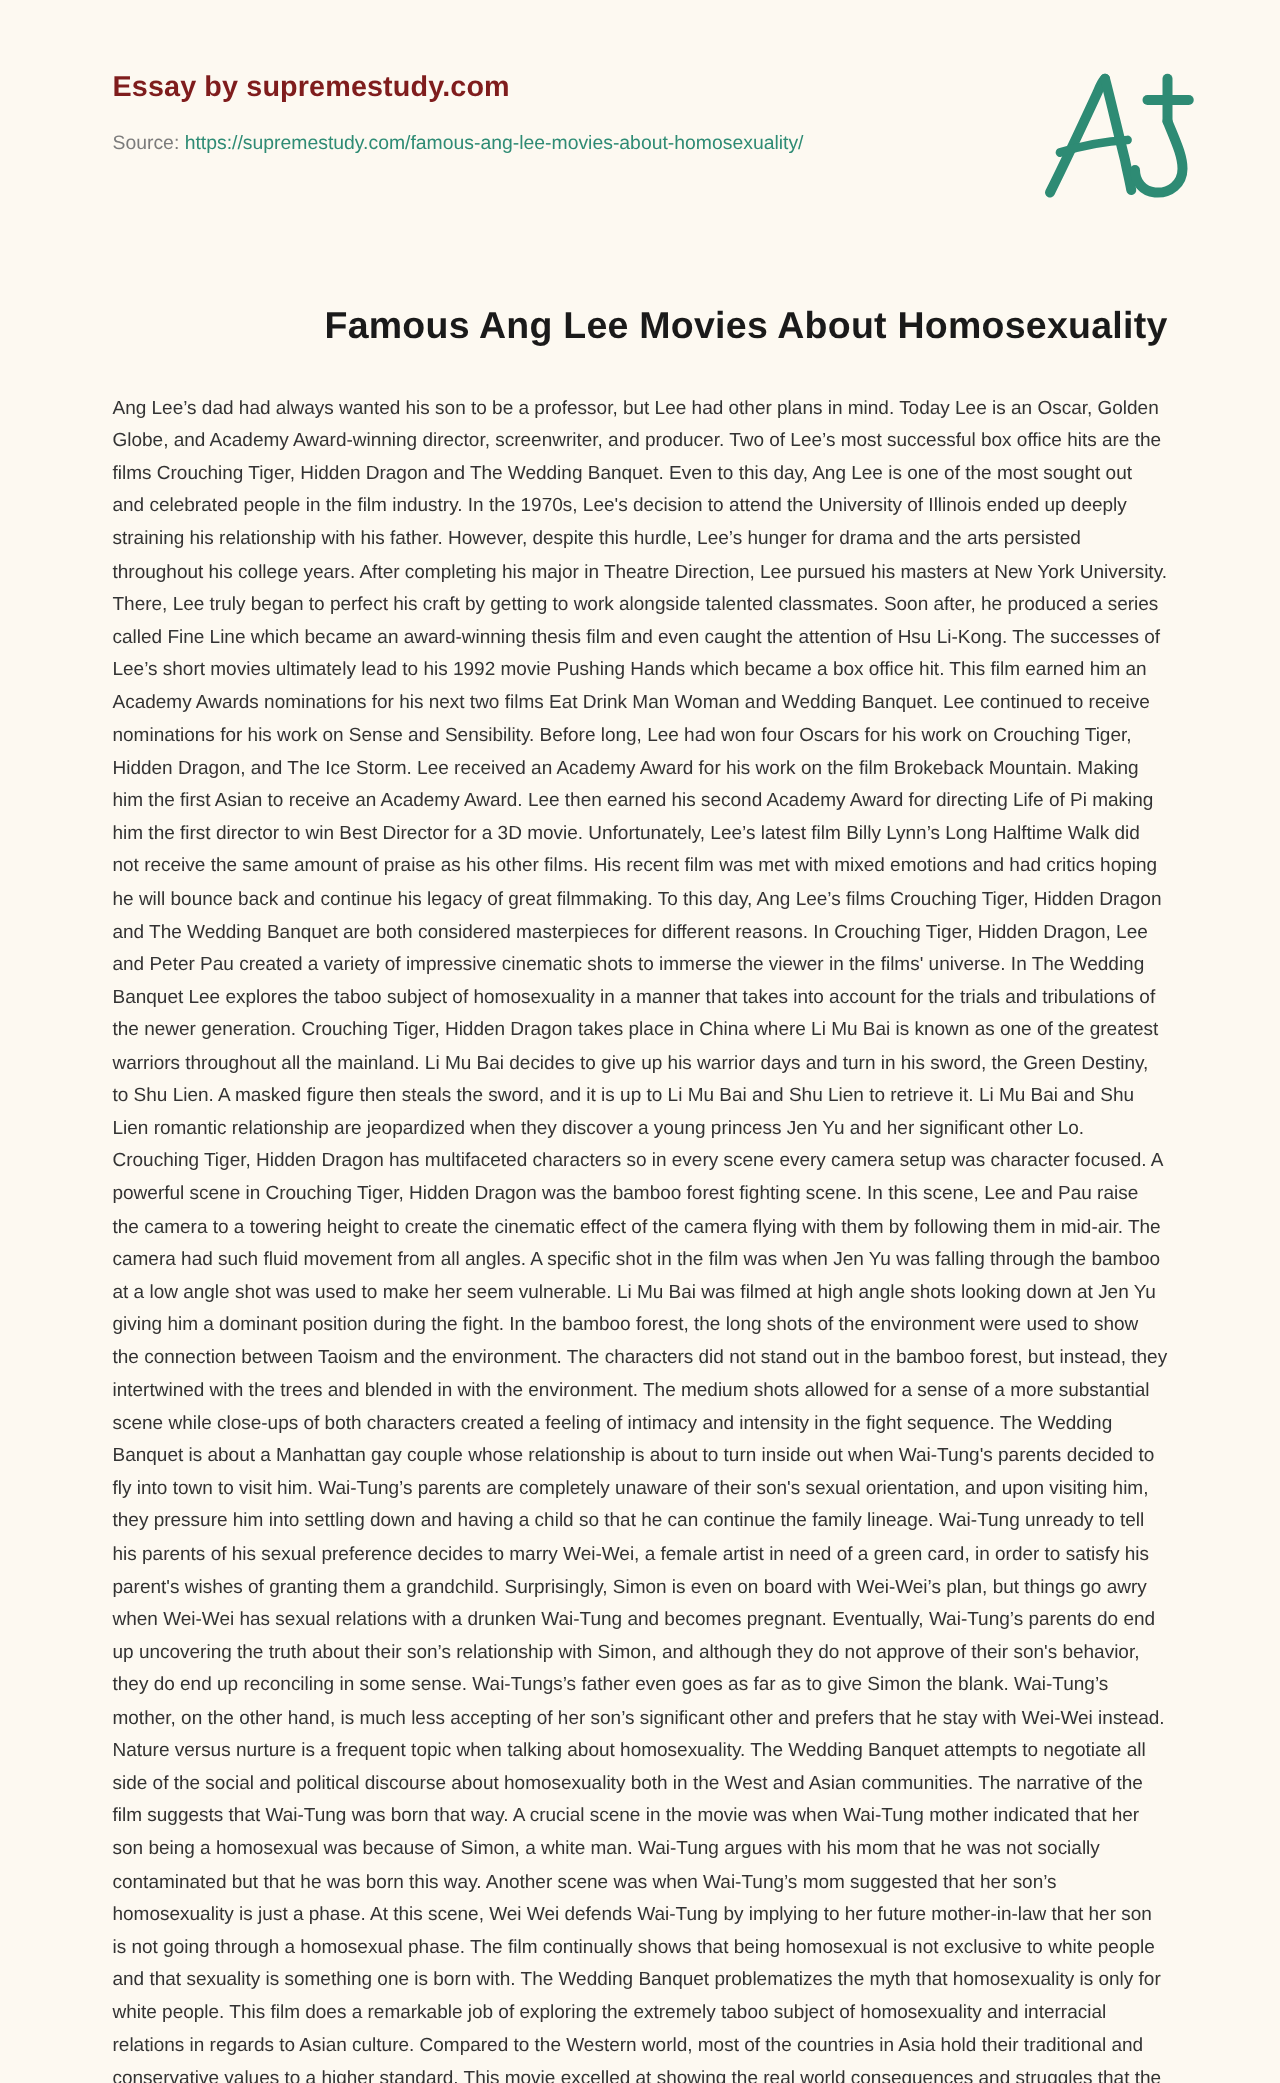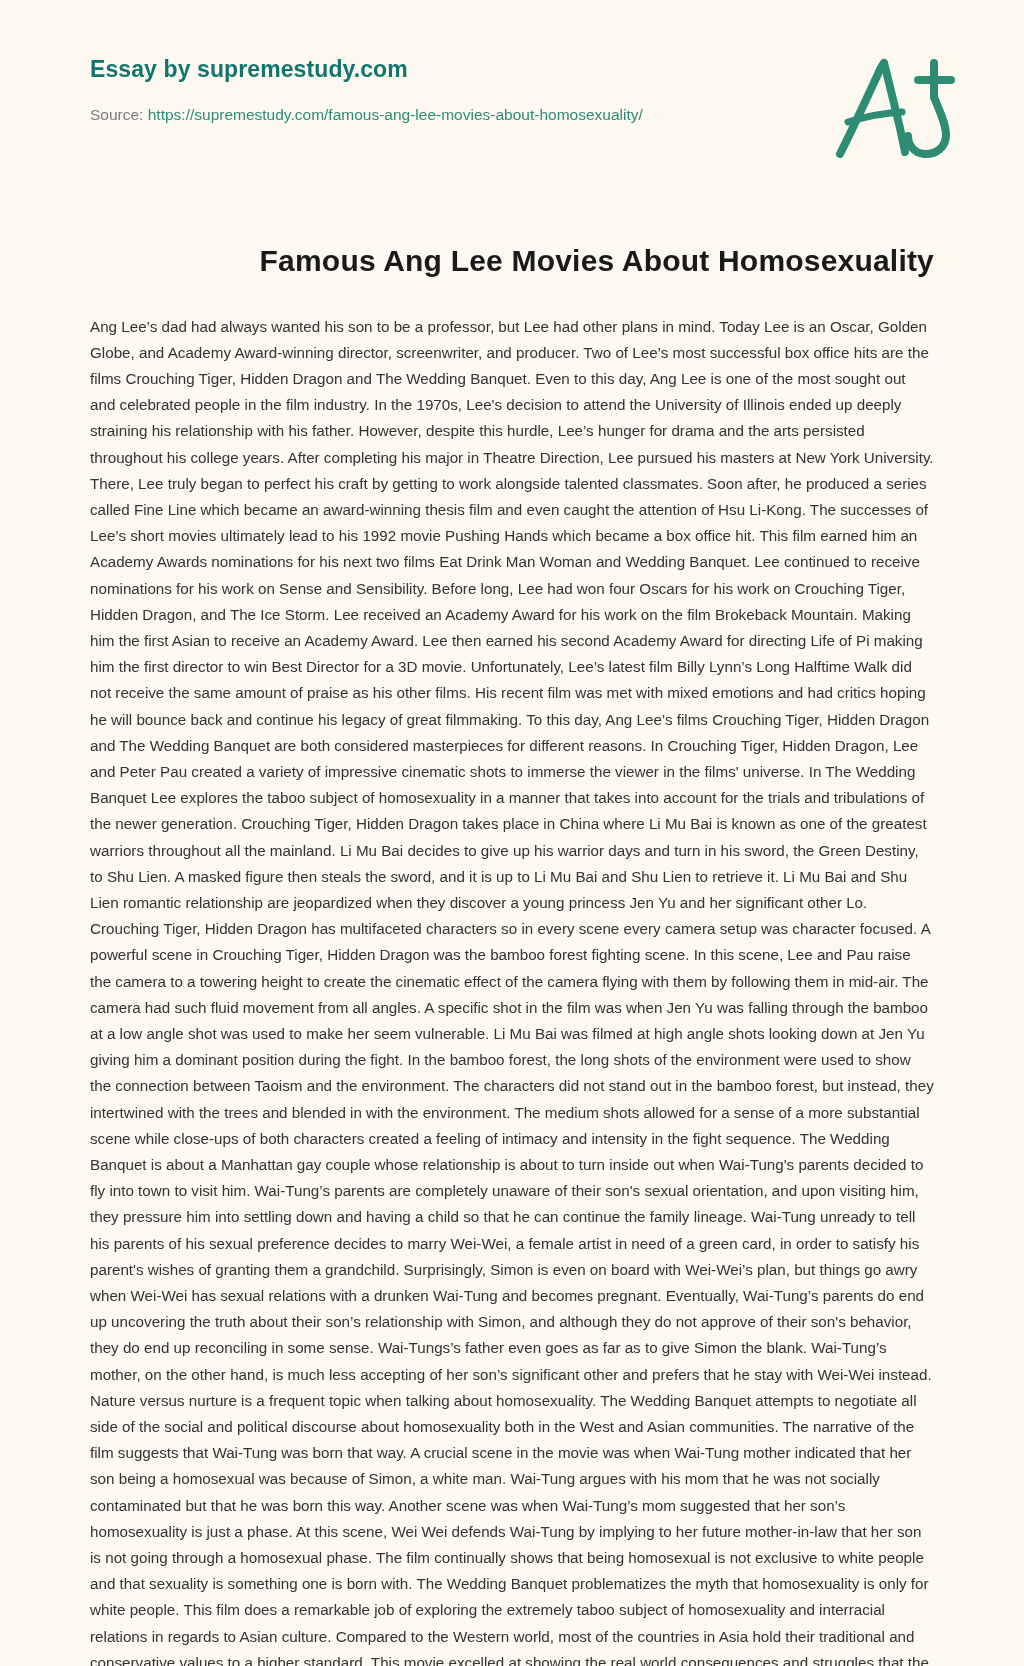--- a/index.html
+++ b/index.html
@@ -28,21 +28,21 @@
   .header {
     position: relative;
     padding: 56px 90px 0 90px;
     height: 156px;
     box-sizing: border-box;
   }
 
   .essay-by {
     font-size: 23px;
     font-weight: bold;
-    color: #0f766e;
+    color: #7f1d1d;
     letter-spacing: 0.1px;
     margin: 0;
     line-height: 1.2;
   }
 
   .source-line {
     margin-top: 22px;
     font-size: 15.5px;
     line-height: 1.2;
     color: #7b7b7b;

